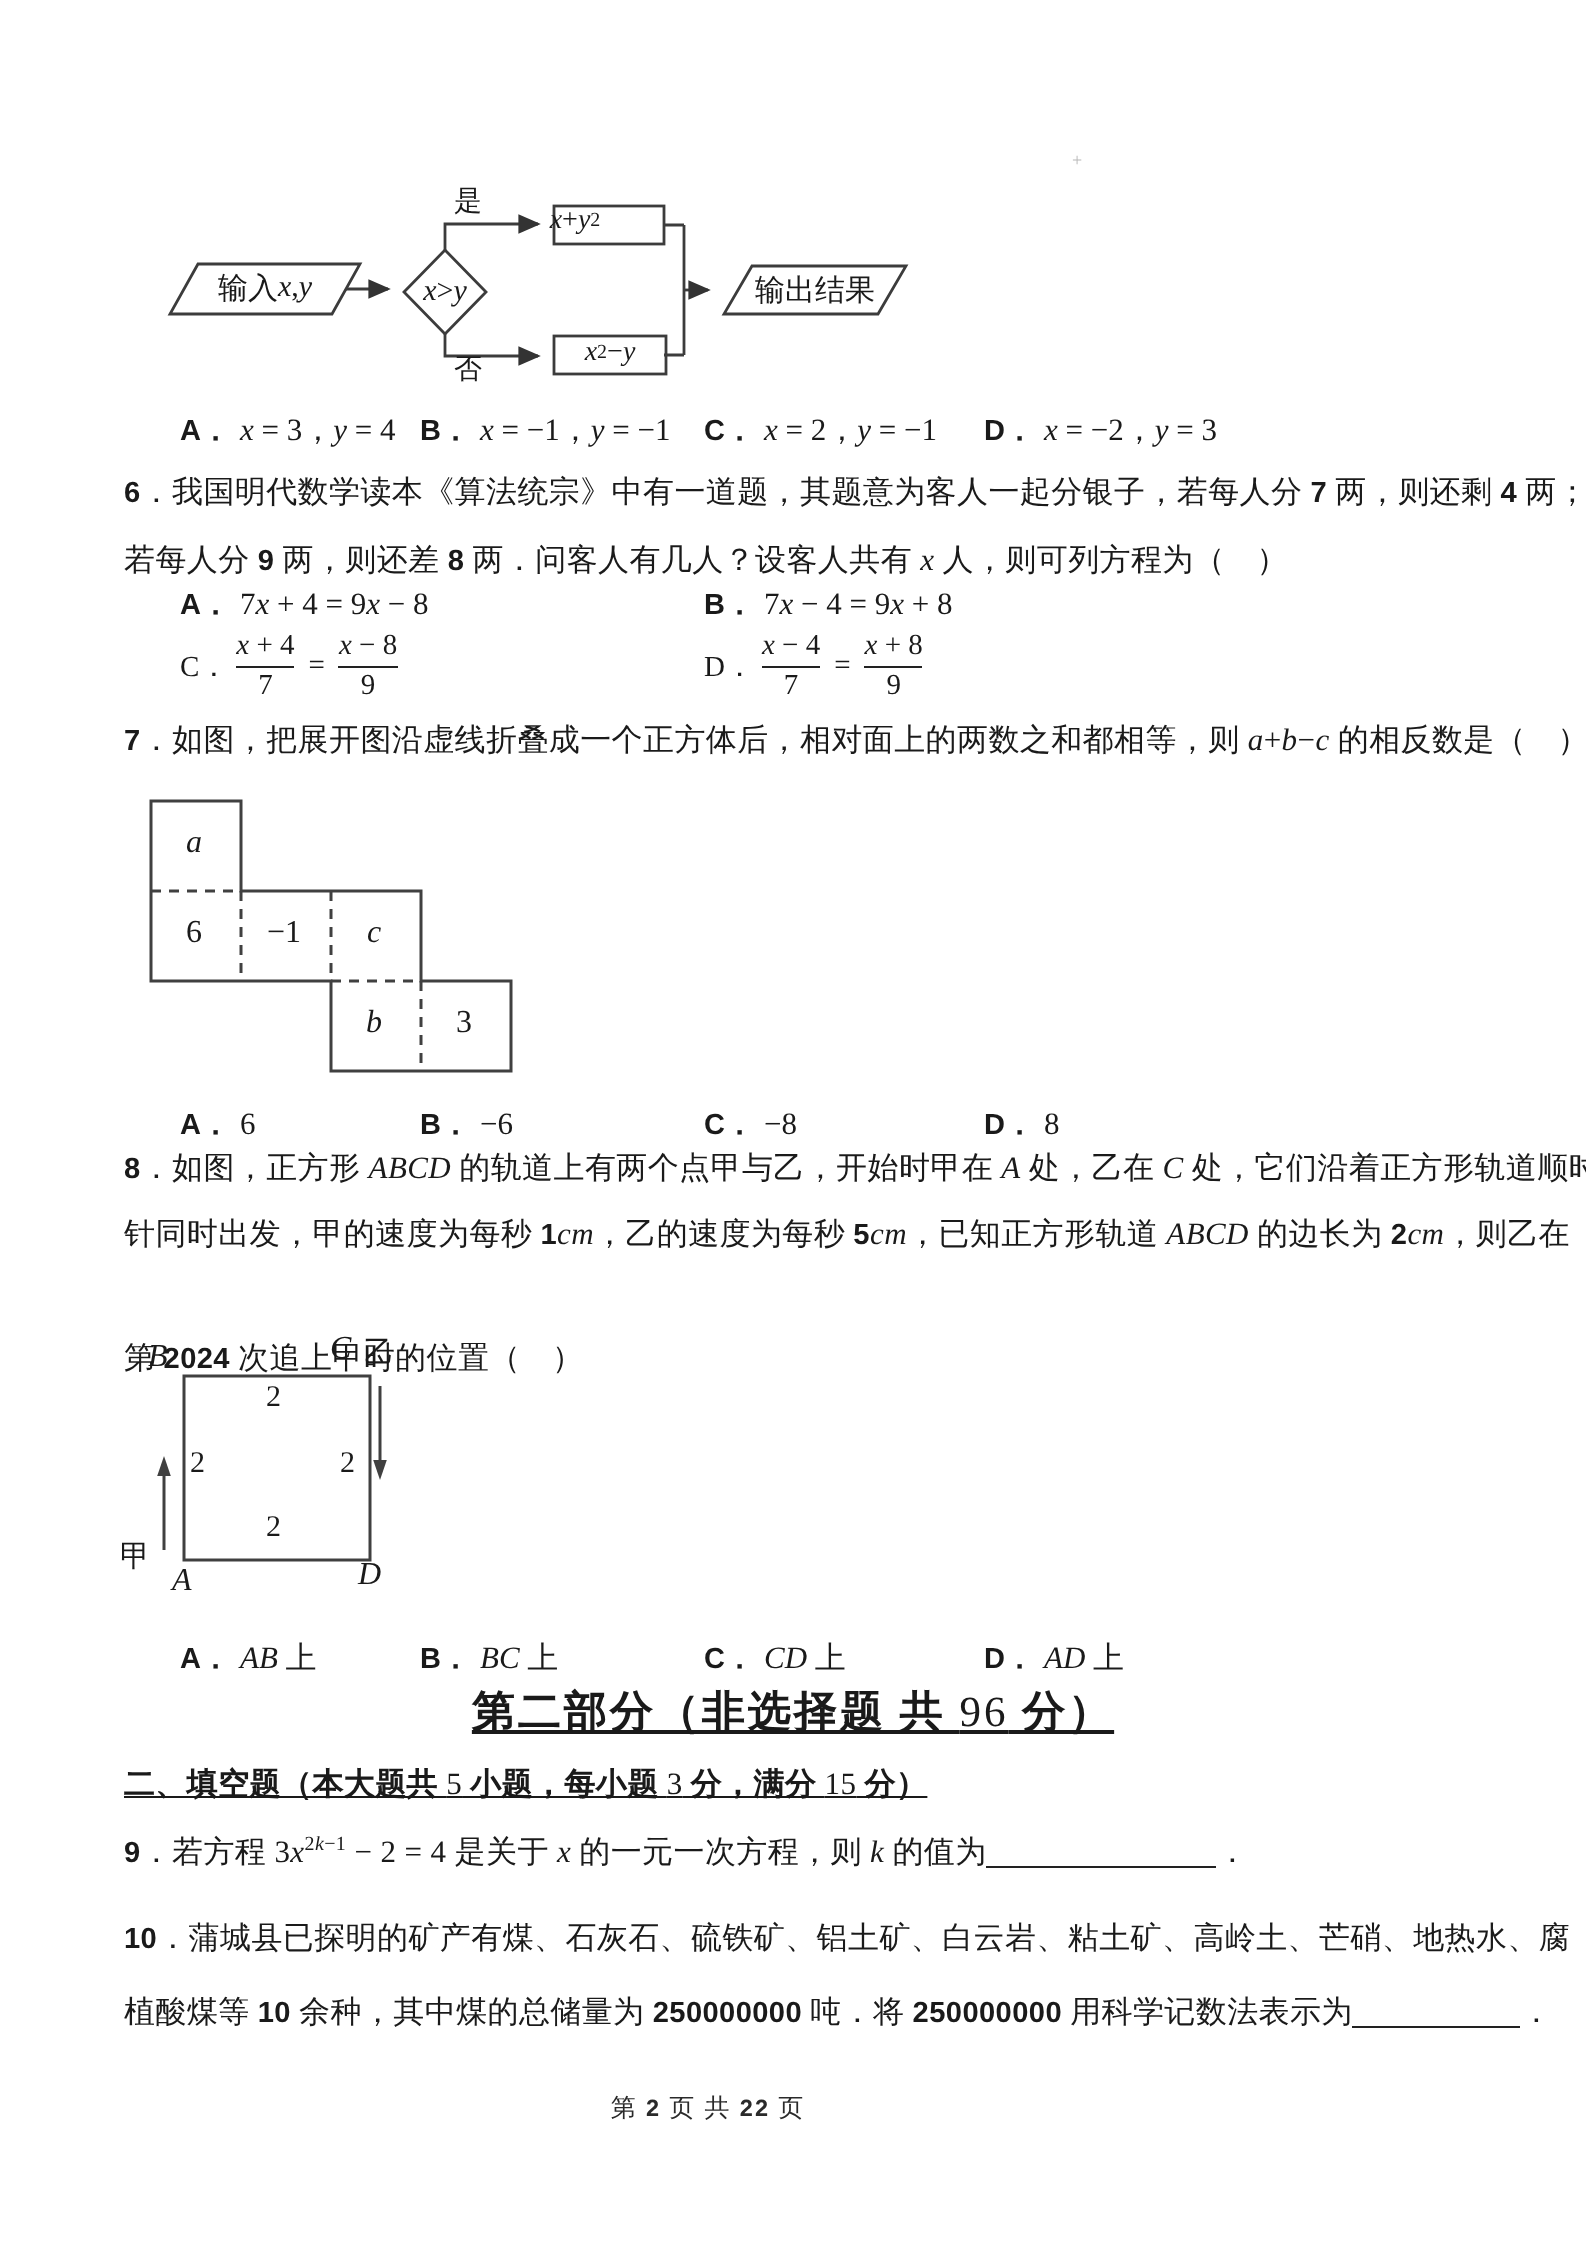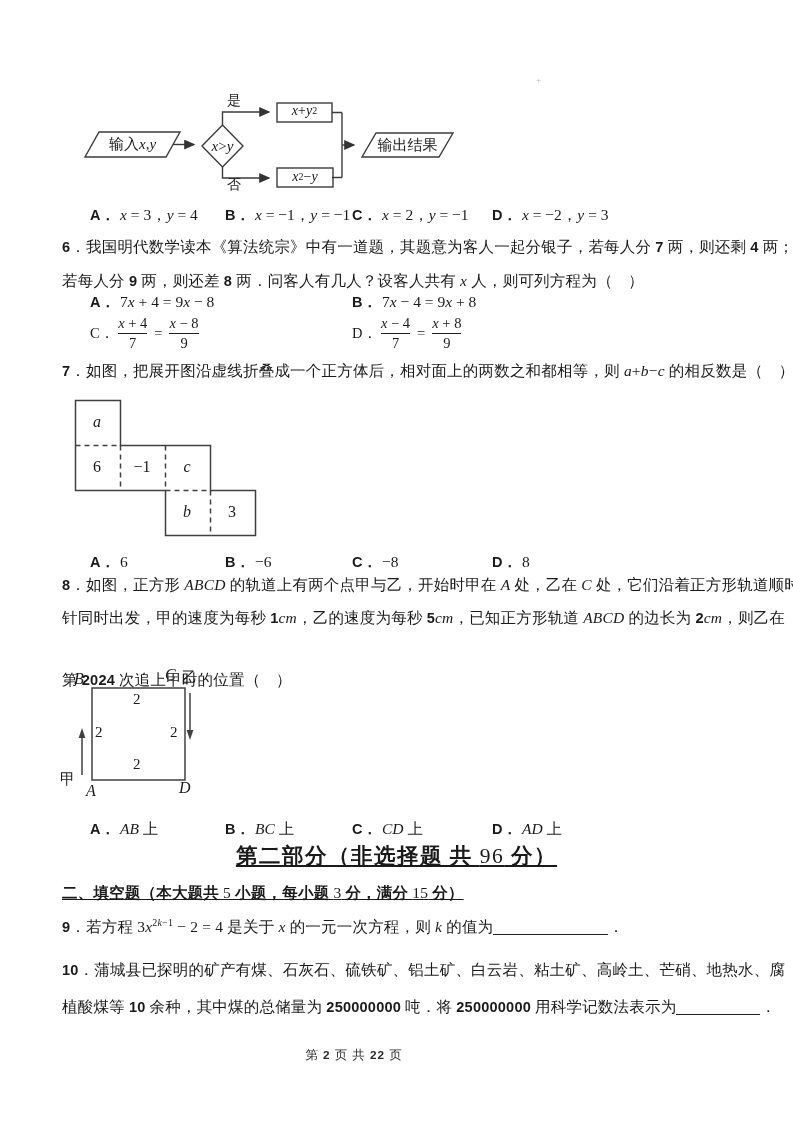--- a/index.html
+++ b/index.html
@@ -12,21 +12,21 @@
   i{font-family:"Liberation Serif","DejaVu Serif",serif;}
   
   .cn .n{font-family:"Liberation Sans","DejaVu Sans",sans-serif;font-weight:600;font-size:.94em;}
   .mth .n{font-family:"Liberation Serif","DejaVu Serif",serif;font-weight:400;font-size:inherit;}
   sup{font-size:10px;line-height:0;}
   .blank{display:inline-block;border-bottom:1px solid #222;height:15px;vertical-align:-3px;}
   
   .optrow{position:absolute;left:60px;width:720px;height:22px;font-size:15.5px;}
   .opt{position:absolute;top:0;white-space:nowrap;}
   .opt .lab{font-family:"Liberation Sans","DejaVu Sans",sans-serif;font-weight:600;font-size:14.5px;margin-right:5px;}
-  .o1{left:30px}.o2{left:165px}.o3{left:292px}.o4{left:432px}
+  .o1{left:30px}.o2{left:150px}.o3{left:292px}.o4{left:432px}
   
   .fracrow{position:absolute;left:60px;width:720px;height:36px;font-size:14.5px;}
   .fopt{position:absolute;top:0;display:flex;align-items:center;}
   .frac{display:inline-flex;flex-direction:column;align-items:center;line-height:1.05;margin:0 4px;}
   .frac .bar{height:1px;background:#222;align-self:stretch;margin:2px 0;}
   .feq{margin:0 3px;}
   .hdr{position:absolute;left:0;width:793px;text-align:center;font-size:21.5px;font-weight:700;letter-spacing:1.5px;}
   .bold{font-weight:700;text-decoration:underline;}
   
   .figwrap{position:absolute;}
@@ -59,21 +59,21 @@
       <rect x="219" y="82" width="56" height="19"></rect>
       <path d="M274,26.5 L284,26.5 M274,91.5 L284,91.5 M284,26.5 L284,91.5"></path>
       <line x1="284" y1="59" x2="296" y2="59" marker-end="url(#ah)"></line>
       <polygon points="318,47 395,47 381,71 304,71"></polygon>
     </g>
   </svg>
   <div class="flbl" style="left:27px;top:46px;width:95px;height:25px;font-size:15px;">输入<i>x</i>,<i>y</i></div>
   <div class="flbl" style="left:144px;top:44px;width:41px;height:32px;font-size:15px;"><i>x</i>&gt;<i>y</i></div>
   <div class="flbl" style="left:166px;top:7px;width:20px;height:16px;font-size:14px;">是</div>
   <div class="flbl" style="left:166px;top:91px;width:20px;height:16px;font-size:14px;">否</div>
-  <div class="flbl mth" style="left:219px;top:16px;width:55px;height:17px;font-size:14px;">
+  <div class="flbl mth" style="left:202px;top:16px;width:55px;height:17px;font-size:14px;">
     <span><i>x</i>+<i>y</i></span>
       <sup><span class="n">2</span></sup>
       <span></span>
   </div>
   <div class="flbl mth" style="left:219px;top:81px;width:56px;height:19px;font-size:14px;">
     <span><i>x</i></span>
       <sup><span class="n">2</span></sup>
       <span>−<i>y</i></span>
   </div>
   <div class="flbl" style="left:304px;top:47px;width:91px;height:24px;font-size:15px;font-family:Liberation Serif, serif;">输出结果</div>

